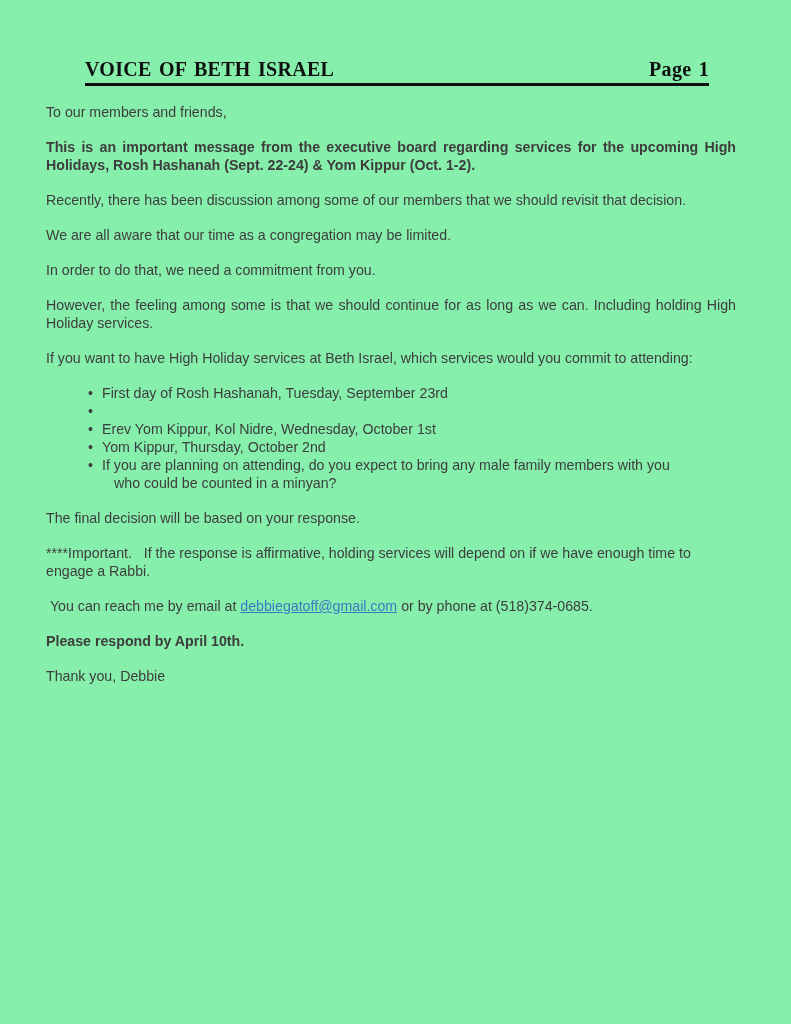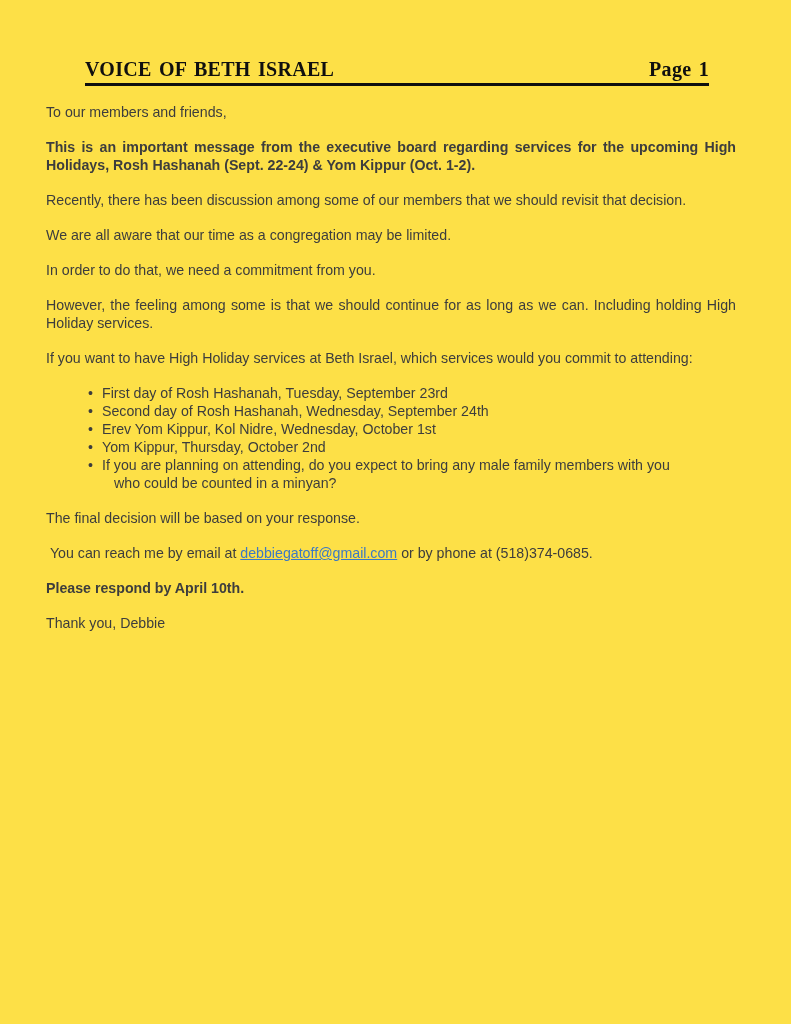--- a/index.html
+++ b/index.html
@@ -1,21 +1,21 @@
 <!DOCTYPE html>
 <html><head>
 <meta charset="utf-8">
 <style>
   html, body { margin: 0; padding: 0; background: #ffffff; }
   .page {
     position: relative;
     width: 791px;
     height: 1024px;
     box-sizing: border-box;
-    background: #fde047;
+    background: #86efac;
     padding: 57px 55px 20px 46px;
     font-family: "Liberation Sans", sans-serif;
     font-size: 14.2px;
     line-height: 18px;
     color: #3d3d3d;
     overflow: hidden;
   }
   .header {
     margin-left: 39px;
     width: 624px;
@@ -68,38 +68,38 @@
 
   <p class="para">If you want to have High Holiday services at Beth Israel, which services would you commit to attending:</p>
 
   <div class="bullets">
     <div class="bullet-item">
       <span class="dot">•</span>
       <span class="bullet-text">First day of Rosh Hashanah,  Tuesday,  September 23rd</span>
     </div>
     <div class="bullet-item">
       <span class="dot">•</span>
-      <span class="bullet-text">Second day of Rosh Hashanah, Wednesday, September 24th</span>
     </div>
     <div class="bullet-item">
       <span class="dot">•</span>
       <span class="bullet-text">Erev Yom Kippur, Kol Nidre, Wednesday, October 1st</span>
     </div>
     <div class="bullet-item">
       <span class="dot">•</span>
       <span class="bullet-text">Yom Kippur, Thursday, October 2nd</span>
     </div>
     <div class="bullet-item">
       <span class="dot">•</span>
       <span class="bullet-text"><span>If you are planning on attending, do you expect to bring any male family members with you</span><br><span class="wrap-indent">who could be counted in a minyan?</span></span>
     </div>
   </div>
 
   <p class="para">The final decision will be based on your response.</p>
 
+  <p class="para pre">****Important.   If the response is affirmative, holding services will depend on if we have enough time to engage a Rabbi.</p>
 
   <p class="para pre"><span> You can reach me by email at </span><a class="email" style="color: rgb(60, 121, 196);">debbiegatoff@gmail.com</a><span> or by phone at (518)374-0685.</span></p>
 
   <p class="para bold">Please respond by April 10th.</p>
 
   <p class="para">Thank you, Debbie</p>
 
 </div>
 
 </body></html>

